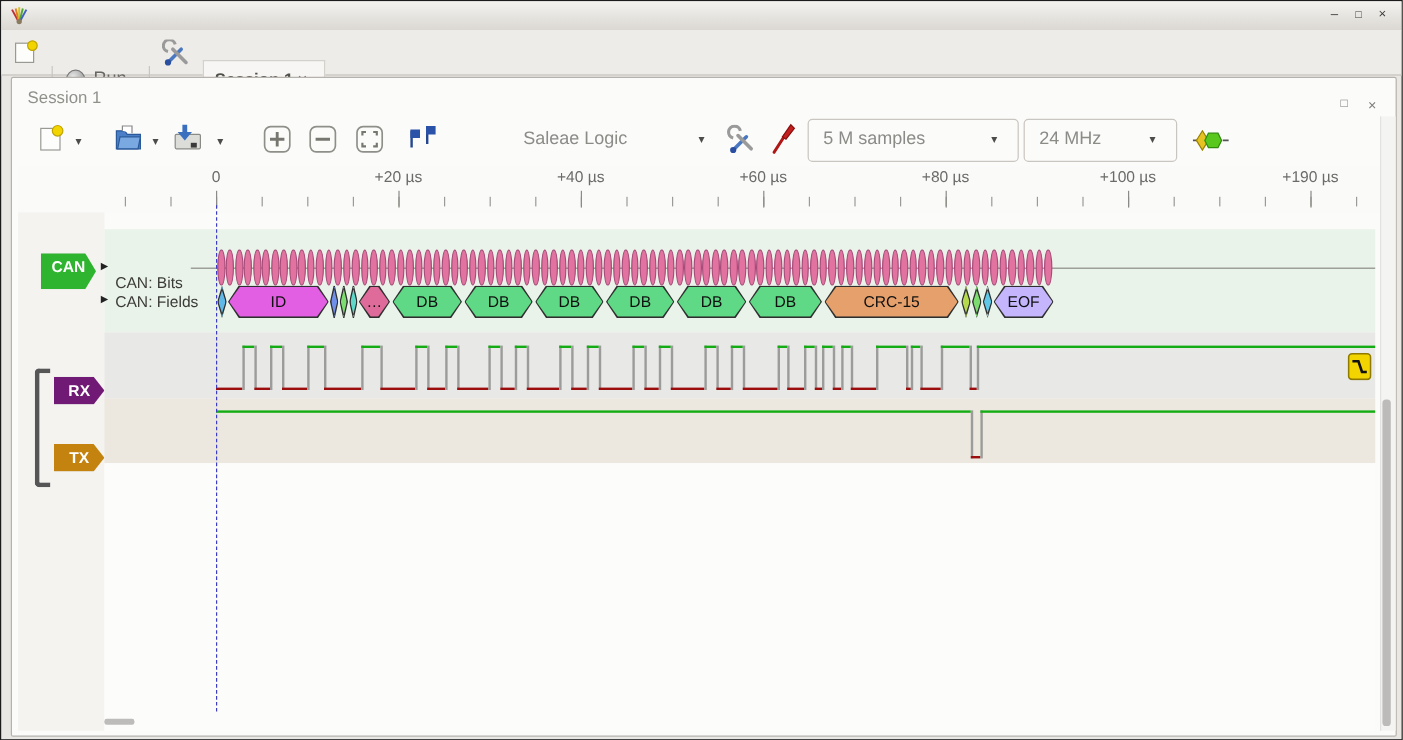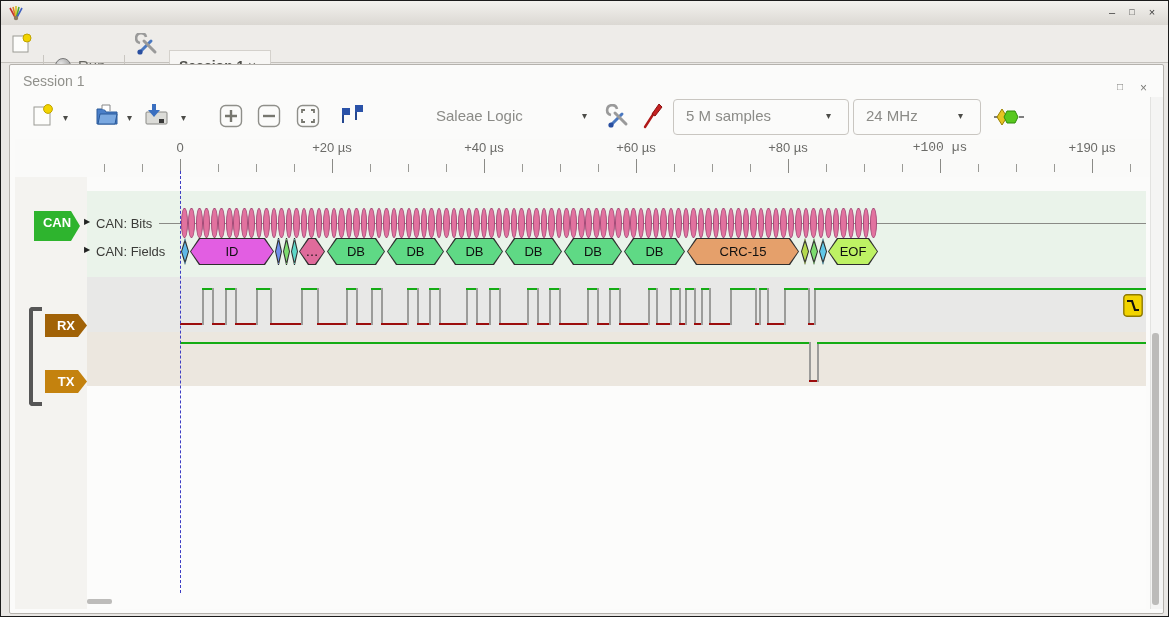--- a/index.html
+++ b/index.html
@@ -210,21 +210,21 @@
       <div class="tick-label" style="left: 165px;">0</div>
       <div class="tick-major" style="left: 317px;"></div>
       <div class="tick-label" style="left: 317px;">+20 µs</div>
       <div class="tick-major" style="left: 469px;"></div>
       <div class="tick-label" style="left: 469px;">+40 µs</div>
       <div class="tick-major" style="left: 621px;"></div>
       <div class="tick-label" style="left: 621px;">+60 µs</div>
       <div class="tick-major" style="left: 773px;"></div>
       <div class="tick-label" style="left: 773px;">+80 µs</div>
       <div class="tick-major" style="left: 925px;"></div>
-      <div class="tick-label" style="left: 925px; font-family: Liberation Mono, monospace;">+100 µs</div>
+      <div class="tick-label" style="left: 925px;">+100 µs</div>
       <div class="tick-major" style="left: 1077px;"></div>
       <div class="tick-label" style="left: 1077px;">+190 µs</div>
     </div>
   <div class="abs" id="gutter"></div>
   <div class="abs" id="band-decode"></div>
   <div class="abs" id="band-rx"></div>
   <div class="abs" id="band-tx"></div>
   <div class="abs" id="traces-white"></div>
   <div class="abs" id="connector"></div>
 
@@ -366,21 +366,21 @@
       <div class="fieldO" style="left: 800px; top: 237px; width: 8px; height: 27px; --p: 4px;">
         <div class="fieldI" style="background: rgb(181, 217, 78); --p: 4px;"></div>
       </div>
       <div class="fieldO" style="left: 809px; top: 237px; width: 8px; height: 27px; --p: 4px;">
         <div class="fieldI" style="background: rgb(125, 220, 111); --p: 4px;"></div>
       </div>
       <div class="fieldO" style="left: 818px; top: 237px; width: 8px; height: 27px; --p: 4px;">
         <div class="fieldI" style="background: rgb(95, 200, 232); --p: 4px;"></div>
       </div>
       <div class="fieldO" style="left: 827px; top: 237px; width: 50px; height: 27px; --p: 9px;">
-        <div class="fieldI" style="background: #bef264; --p: 9px;">EOF</div>
+        <div class="fieldI" style="background: #c4b5fd; --p: 9px;">EOF</div>
       </div>
     </div>
   <div class="abs" id="rx-wave">
       <div class="wl" style="left: 179px; top: 322px; width: 22px; background: rgb(156, 13, 13);"></div>
       <div class="we" style="left: 201px; top: 287px; height: 37px;"></div>
       <div class="wl" style="left: 201px; top: 287px; width: 10px; background: rgb(20, 172, 20);"></div>
       <div class="we" style="left: 211px; top: 287px; height: 37px;"></div>
       <div class="wl" style="left: 211px; top: 322px; width: 13px; background: rgb(156, 13, 13);"></div>
       <div class="we" style="left: 224px; top: 287px; height: 37px;"></div>
       <div class="wl" style="left: 224px; top: 287px; width: 10px; background: rgb(20, 172, 20);"></div>
@@ -468,25 +468,25 @@
   <div class="abs" id="tx-wave">
       <div class="wl" style="left: 179px; top: 341px; width: 629px; background: rgb(20, 172, 20);"></div>
       <div class="we" style="left: 808px; top: 341px; height: 40px;"></div>
       <div class="wl" style="left: 808px; top: 379px; width: 8px; background: rgb(156, 13, 13);"></div>
       <div class="we" style="left: 816px; top: 341px; height: 40px;"></div>
       <div class="wl" style="left: 816px; top: 341px; width: 329px; background: rgb(20, 172, 20);"></div>
     </div>
 
   <div class="abs tag" style="left:33px;top:210px;width:46px;height:30px;background:#2eb42e">CAN</div>
   <span class="abs expander" style="left:83px;top:216px">▶</span>
-  <span class="abs rowlabel" style="left:95px;top:215px">CAN: Bits</span>
+  <span class="abs rowlabel" style="left:95px;top:227px">CAN: Bits</span>
   <span class="abs expander" style="left:83px;top:244px">▶</span>
   <span class="abs rowlabel" style="left:95px;top:243px">CAN: Fields</span>
   <div class="abs" id="bracket"></div>
-  <div class="abs tag" style="left:44px;top:313px;width:42px;height:23px;background:#a16207">RX</div>
+  <div class="abs tag" style="left:44px;top:313px;width:42px;height:23px;background:#701a75">RX</div>
   <div class="abs tag" style="left:44px;top:369px;width:42px;height:23px;background:#c4820e">TX</div>
 
   <svg class="abs" style="left:1122px;top:293px" width="20" height="23" viewBox="0 0 20 23">
     <rect x="0.8" y="0.8" width="18.4" height="21.4" rx="3" fill="#f2d400" stroke="#8f7a00" stroke-width="1.4"></rect>
     <path d="M4 7 L9 7 L12 16 L16 16" stroke="#111" stroke-width="2.2" fill="none"></path>
   </svg>
 
   <div class="abs" id="cursor"></div>
   <div class="abs" id="vsb-track"></div>
   <div class="abs" id="vsb-handle"></div>

